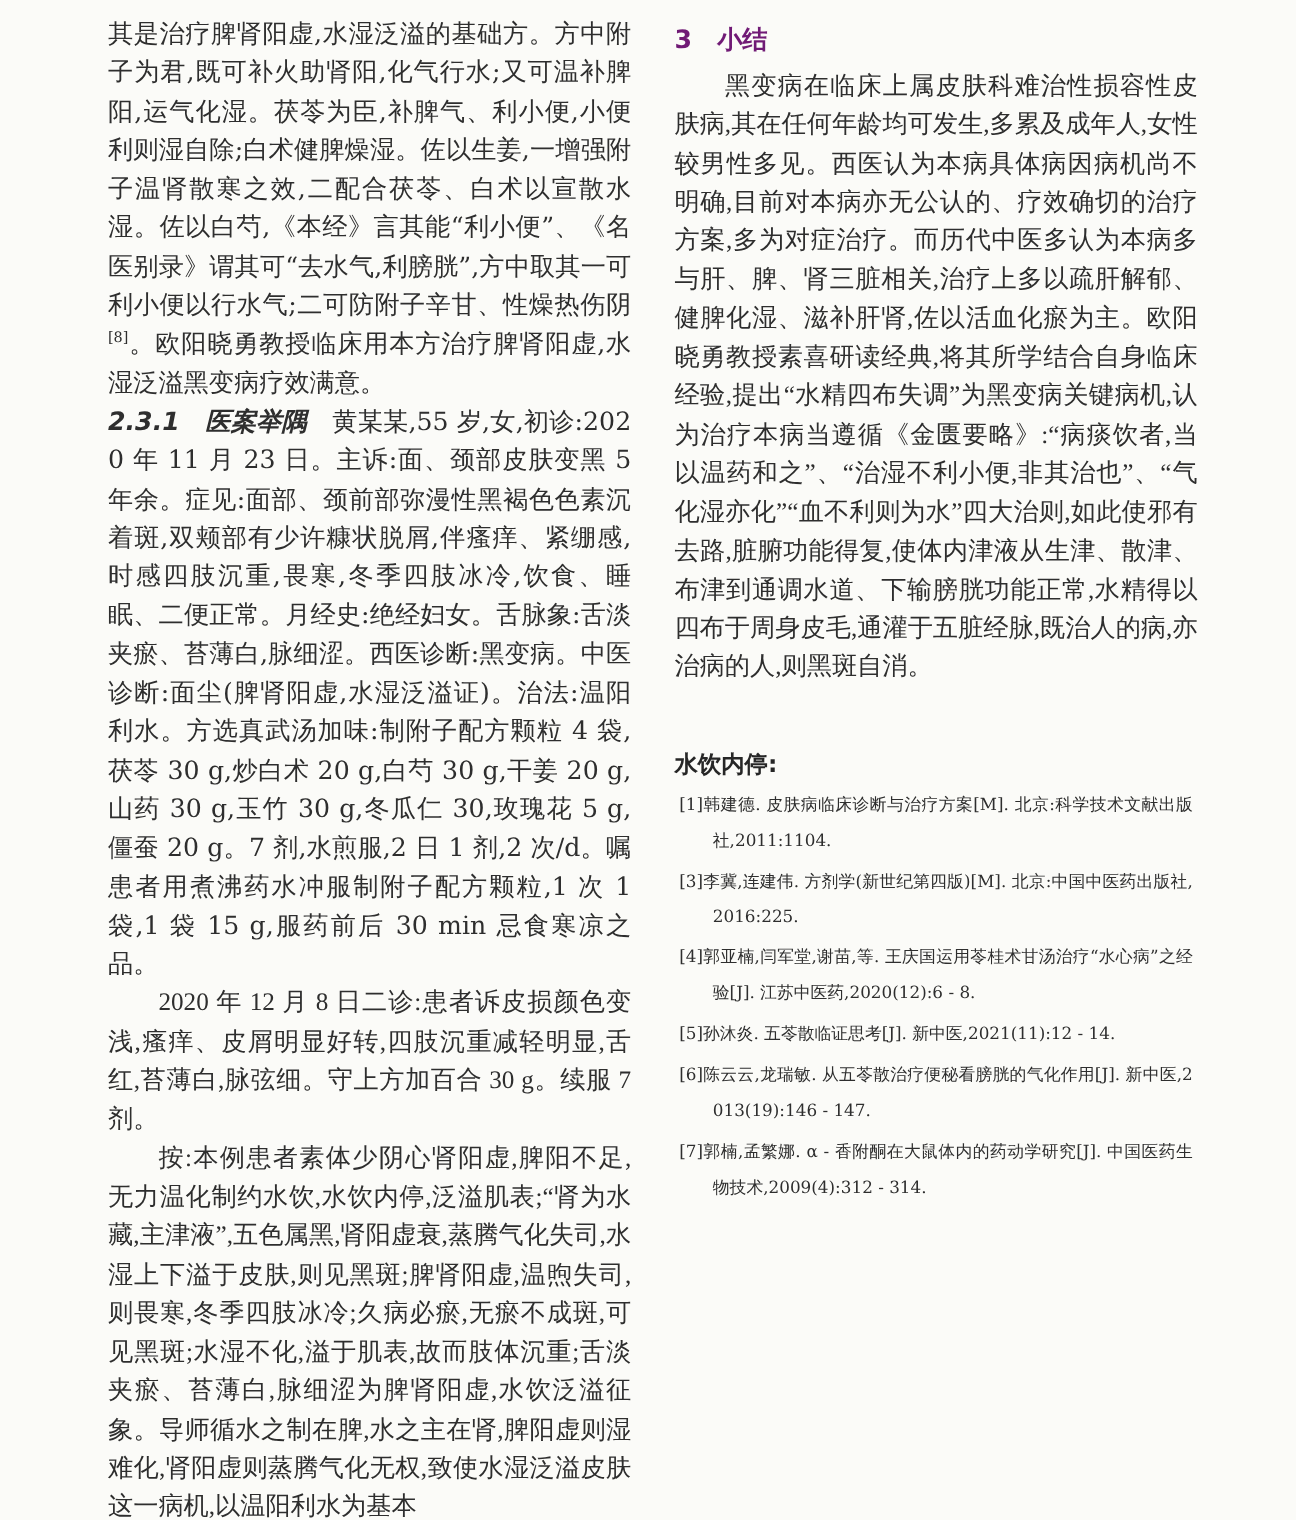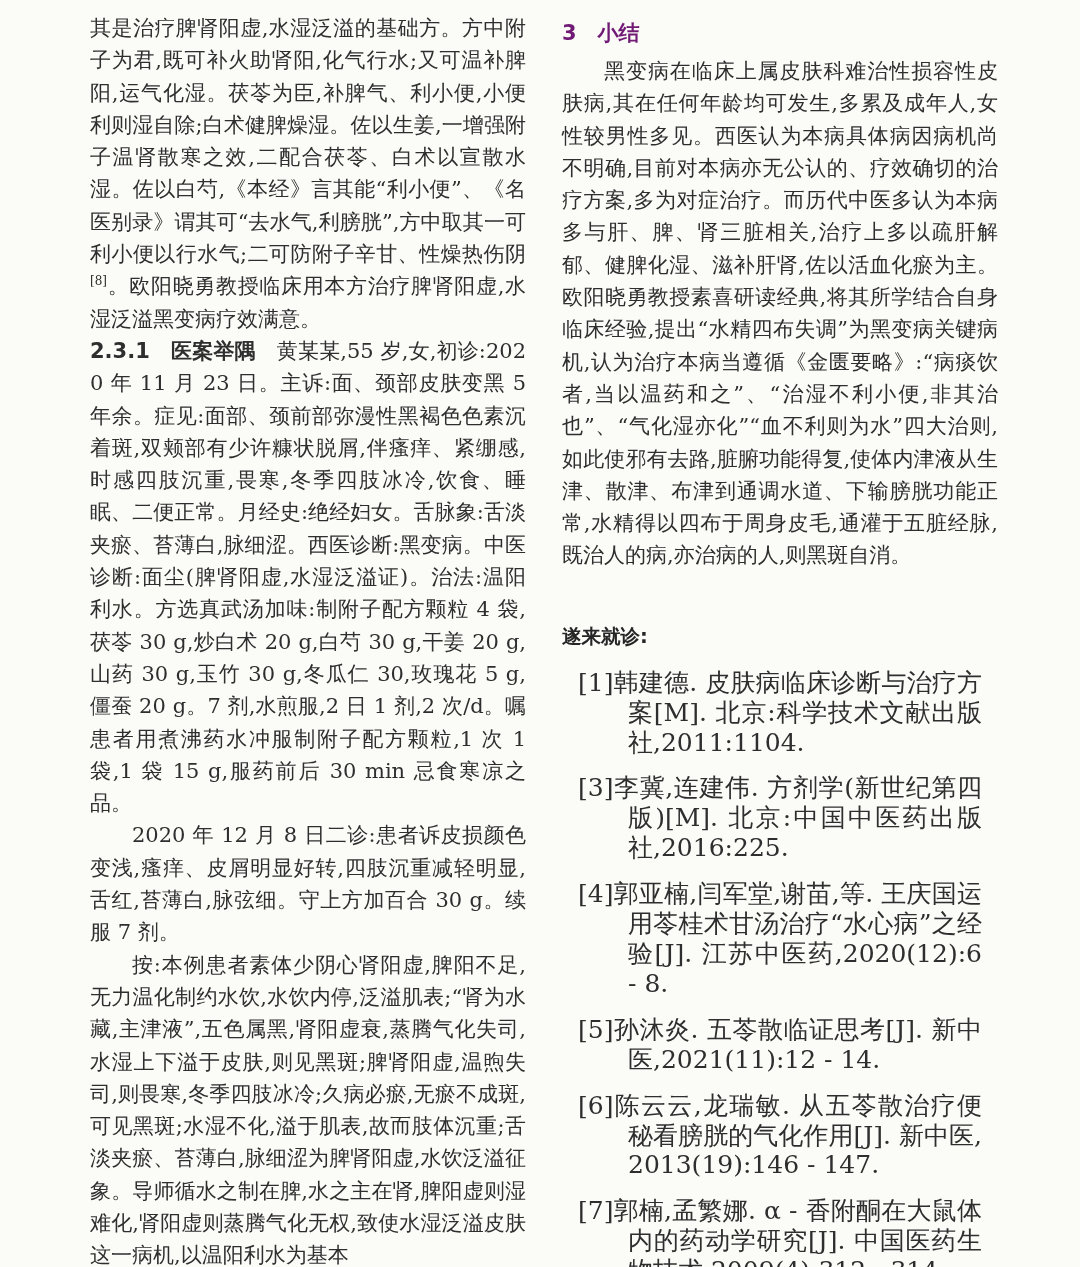--- a/index.html
+++ b/index.html
@@ -21,24 +21,25 @@
   .column{width:436px;flex:0 0 436px;}
   p.body-para{
     margin:0;
     font-size:21px;
     line-height:32.3px;
     text-align:justify;
     text-justify:inter-ideograph;
     word-break:break-all;
     color:#2e2e2e;
   }
-  p.body-para.indent{text-indent:2em;}
+  p.body-para.indent{text-indent:2em;font-family:Liberation Serif, serif;}
   .run-bold{
     font-weight:700;
     font-family:"DejaVu Sans","Liberation Sans",sans-serif;
+    font-style:italic;
   }
   sup.cite{
     font-size:12px;
     line-height:0;
     vertical-align:super;
   }
   .section-heading{
     font-size:21px;
     font-weight:700;
     font-family:"DejaVu Sans","Liberation Sans",sans-serif;
@@ -49,22 +50,22 @@
   }
   .ref-heading{
     font-size:19.5px;
     font-weight:700;
     font-family:"DejaVu Sans","Liberation Sans",sans-serif;
     line-height:30px;
     margin:50px 0 5px 0;
     color:#262626;
   }
   p.reference{
-    margin:16px;
-    font-size:25px;
+    margin:4px;
+    font-size:14px;
     line-height:29.9px;
     text-align:justify;
     text-justify:inter-ideograph;
     word-break:break-all;
     padding-left:2em;
     text-indent:-2em;
     color:#2e2e2e;
   }
 </style>
 </head>
@@ -73,21 +74,21 @@
 <div class="page">
   <div class="column" id="left-col">
       <p class="body-para"><span>其是治疗脾肾阳虚,水湿泛溢的基础方。方中附子为君,既可补火助肾阳,化气行水;又可温补脾阳,运气化湿。茯苓为臣,补脾气、利小便,小便利则湿自除;白术健脾燥湿。佐以生姜,一增强附子温肾散寒之效,二配合茯苓、白术以宣散水湿。佐以白芍,《本经》言其能“利小便”、《名医别录》谓其可“去水气,利膀胱”,方中取其一可利小便以行水气;二可防附子辛甘、性燥热伤阴</span><sup class="cite">[8]</sup><span>。欧阳晓勇教授临床用本方治疗脾肾阳虚,水湿泛溢黑变病疗效满意。</span></p>
       <p class="body-para"><span class="run-bold">2.3.1　医案举隅</span><span>　黄某某,55 岁,女,初诊:2020 年 11 月 23 日。主诉:面、颈部皮肤变黑 5 年余。症见:面部、颈前部弥漫性黑褐色色素沉着斑,双颊部有少许糠状脱屑,伴瘙痒、紧绷感,时感四肢沉重,畏寒,冬季四肢冰冷,饮食、睡眠、二便正常。月经史:绝经妇女。舌脉象:舌淡夹瘀、苔薄白,脉细涩。西医诊断:黑变病。中医诊断:面尘(脾肾阳虚,水湿泛溢证)。治法:温阳利水。方选真武汤加味:制附子配方颗粒 4 袋,茯苓 30 g,炒白术 20 g,白芍 30 g,干姜 20 g,山药 30 g,玉竹 30 g,冬瓜仁 30,玫瑰花 5 g,僵蚕 20 g。7 剂,水煎服,2 日 1 剂,2 次/d。嘱患者用煮沸药水冲服制附子配方颗粒,1 次 1 袋,1 袋 15 g,服药前后 30 min 忌食寒凉之品。</span></p>
       <p class="body-para indent"><span>2020 年 12 月 8 日二诊:患者诉皮损颜色变浅,瘙痒、皮屑明显好转,四肢沉重减轻明显,舌红,苔薄白,脉弦细。守上方加百合 30 g。续服 7 剂。</span></p>
       <p class="body-para indent"><span>按:本例患者素体少阴心肾阳虚,脾阳不足,无力温化制约水饮,水饮内停,泛溢肌表;“肾为水藏,主津液”,五色属黑,肾阳虚衰,蒸腾气化失司,水湿上下溢于皮肤,则见黑斑;脾肾阳虚,温煦失司,则畏寒,冬季四肢冰冷;久病必瘀,无瘀不成斑,可见黑斑;水湿不化,溢于肌表,故而肢体沉重;舌淡夹瘀、苔薄白,脉细涩为脾肾阳虚,水饮泛溢征象。导师循水之制在脾,水之主在肾,脾阳虚则湿难化,肾阳虚则蒸腾气化无权,致使水湿泛溢皮肤这一病机,以温阳利水为基本</span></p>
     </div>
   <div class="column" id="right-col">
       <div class="section-heading">3　小结</div>
       <p class="body-para indent"><span>黑变病在临床上属皮肤科难治性损容性皮肤病,其在任何年龄均可发生,多累及成年人,女性较男性多见。西医认为本病具体病因病机尚不明确,目前对本病亦无公认的、疗效确切的治疗方案,多为对症治疗。而历代中医多认为本病多与肝、脾、肾三脏相关,治疗上多以疏肝解郁、健脾化湿、滋补肝肾,佐以活血化瘀为主。欧阳晓勇教授素喜研读经典,将其所学结合自身临床经验,提出“水精四布失调”为黑变病关键病机,认为治疗本病当遵循《金匮要略》:“病痰饮者,当以温药和之”、“治湿不利小便,非其治也”、“气化湿亦化”“血不利则为水”四大治则,如此使邪有去路,脏腑功能得复,使体内津液从生津、散津、布津到通调水道、下输膀胱功能正常,水精得以四布于周身皮毛,通灌于五脏经脉,既治人的病,亦治病的人,则黑斑自消。</span></p>
-      <div class="ref-heading">遂来就诊:</div>
+      <div class="ref-heading">水饮内停:</div>
       <p class="reference"><span>[1]</span><span>韩建德. 皮肤病临床诊断与治疗方案[M]. 北京:科学技术文献出版社,2011:1104.</span></p>
       <p class="reference"><span>[3]</span><span>李冀,连建伟. 方剂学(新世纪第四版)[M]. 北京:中国中医药出版社,2016:225.</span></p>
       <p class="reference"><span>[4]</span><span>郭亚楠,闫军堂,谢苗,等. 王庆国运用苓桂术甘汤治疗“水心病”之经验[J]. 江苏中医药,2020(12):6 - 8.</span></p>
       <p class="reference"><span>[5]</span><span>孙沐炎. 五苓散临证思考[J]. 新中医,2021(11):12 - 14.</span></p>
       <p class="reference"><span>[6]</span><span>陈云云,龙瑞敏. 从五苓散治疗便秘看膀胱的气化作用[J]. 新中医,2013(19):146 - 147.</span></p>
       <p class="reference"><span>[7]</span><span>郭楠,孟繁娜. α - 香附酮在大鼠体内的药动学研究[J]. 中国医药生物技术,2009(4):312 - 314.</span></p>
     </div>
 </div>
 
 </body></html>

